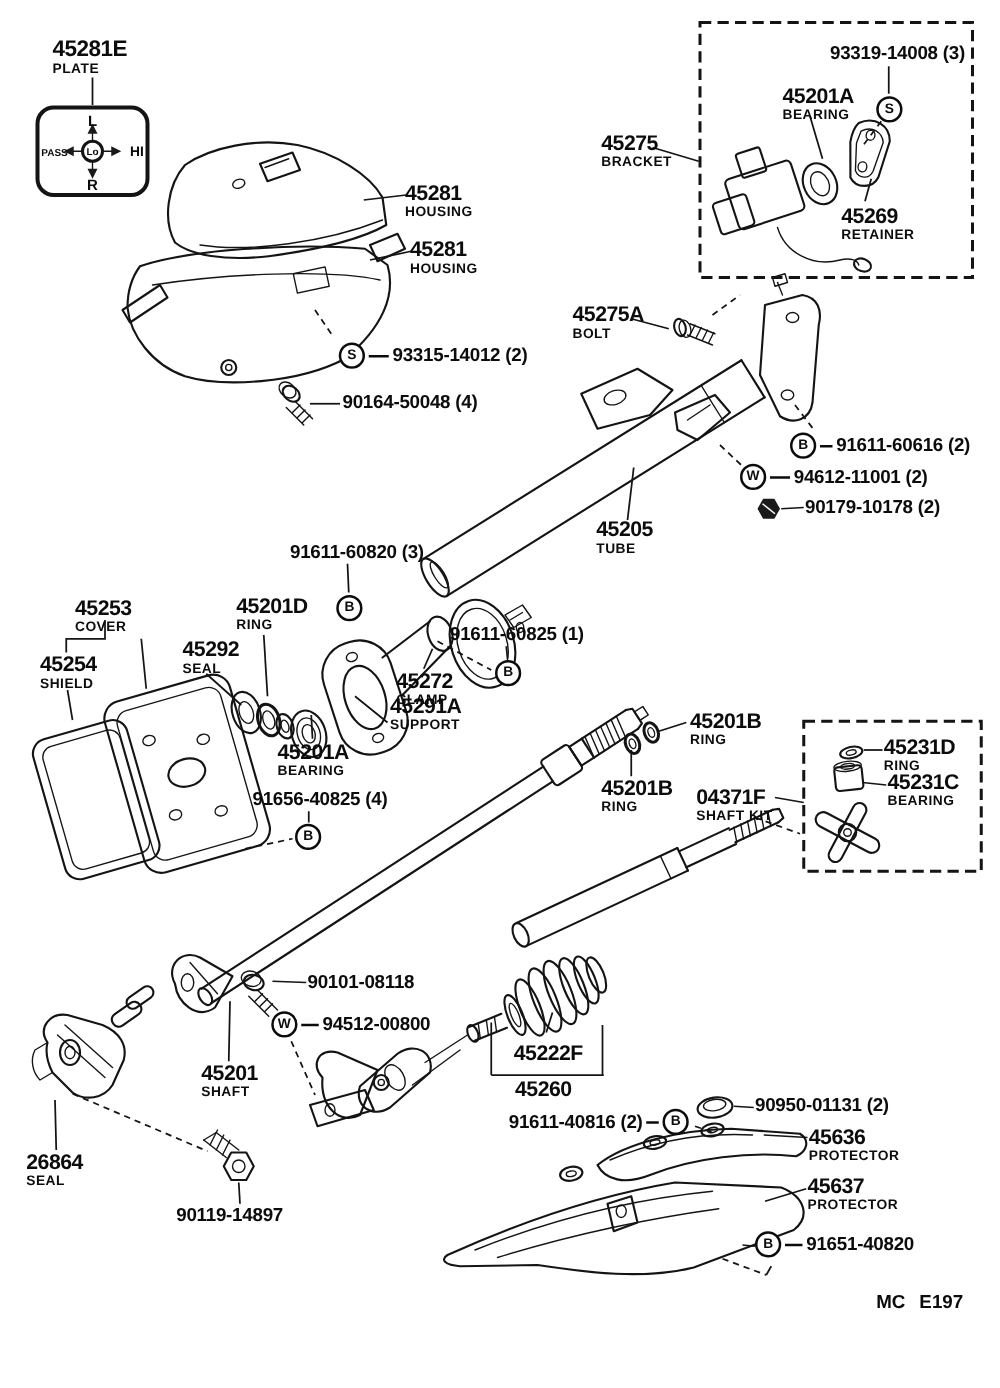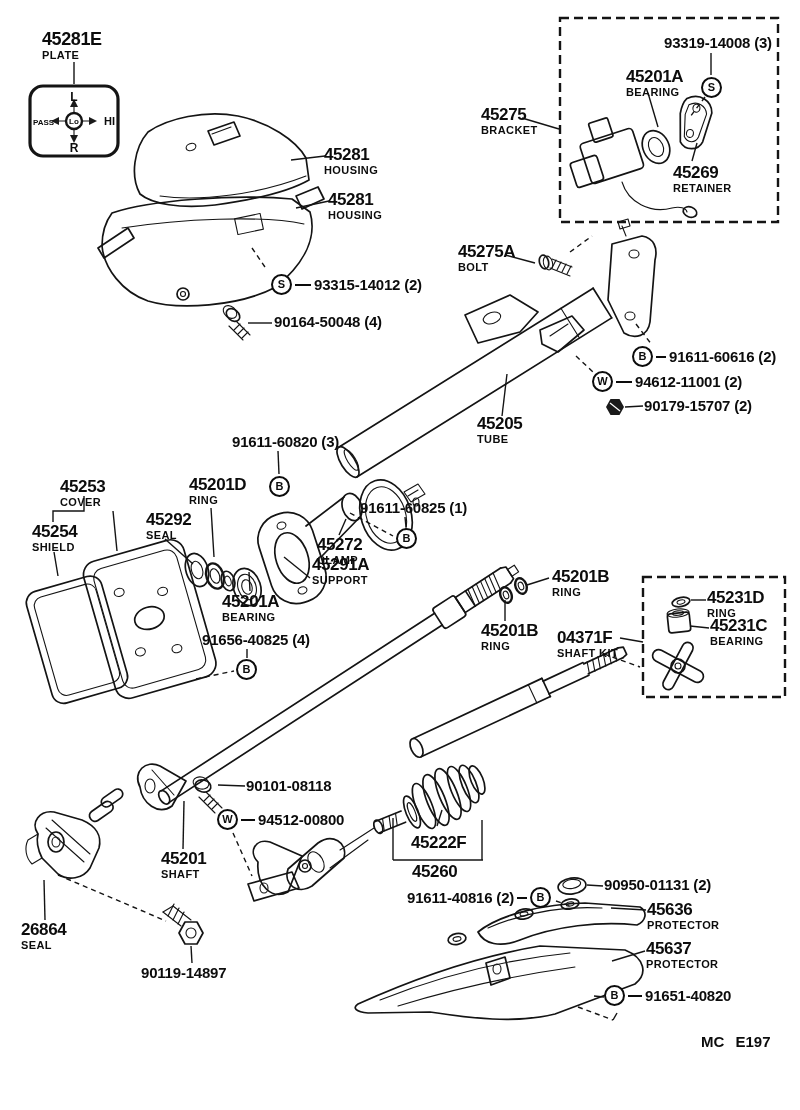--- a/index.html
+++ b/index.html
@@ -459,21 +459,21 @@
     <span class="num pn">91611-60616 (2)</span>
   </div>
 
   <div class="callout row" style="left:592px;top:371px">
     <span class="sym">W</span>
     <span class="dash w16"></span>
     <span class="num pn">94612-11001 (2)</span>
   </div>
 
   <div class="callout" style="left:644px;top:398px">
-    <div class="num pn">90179-15707 (2)</div>
+    <div class="num pn">90179-10178 (2)</div>
   </div>
 
   <div class="callout" style="left:477px;top:415px">
     <div class="num">45205</div>
     <div class="sub">TUBE</div>
   </div>
 
   <div class="callout" style="left:232px;top:434px">
     <div class="num pn">91611-60820 (3)</div>
   </div>

